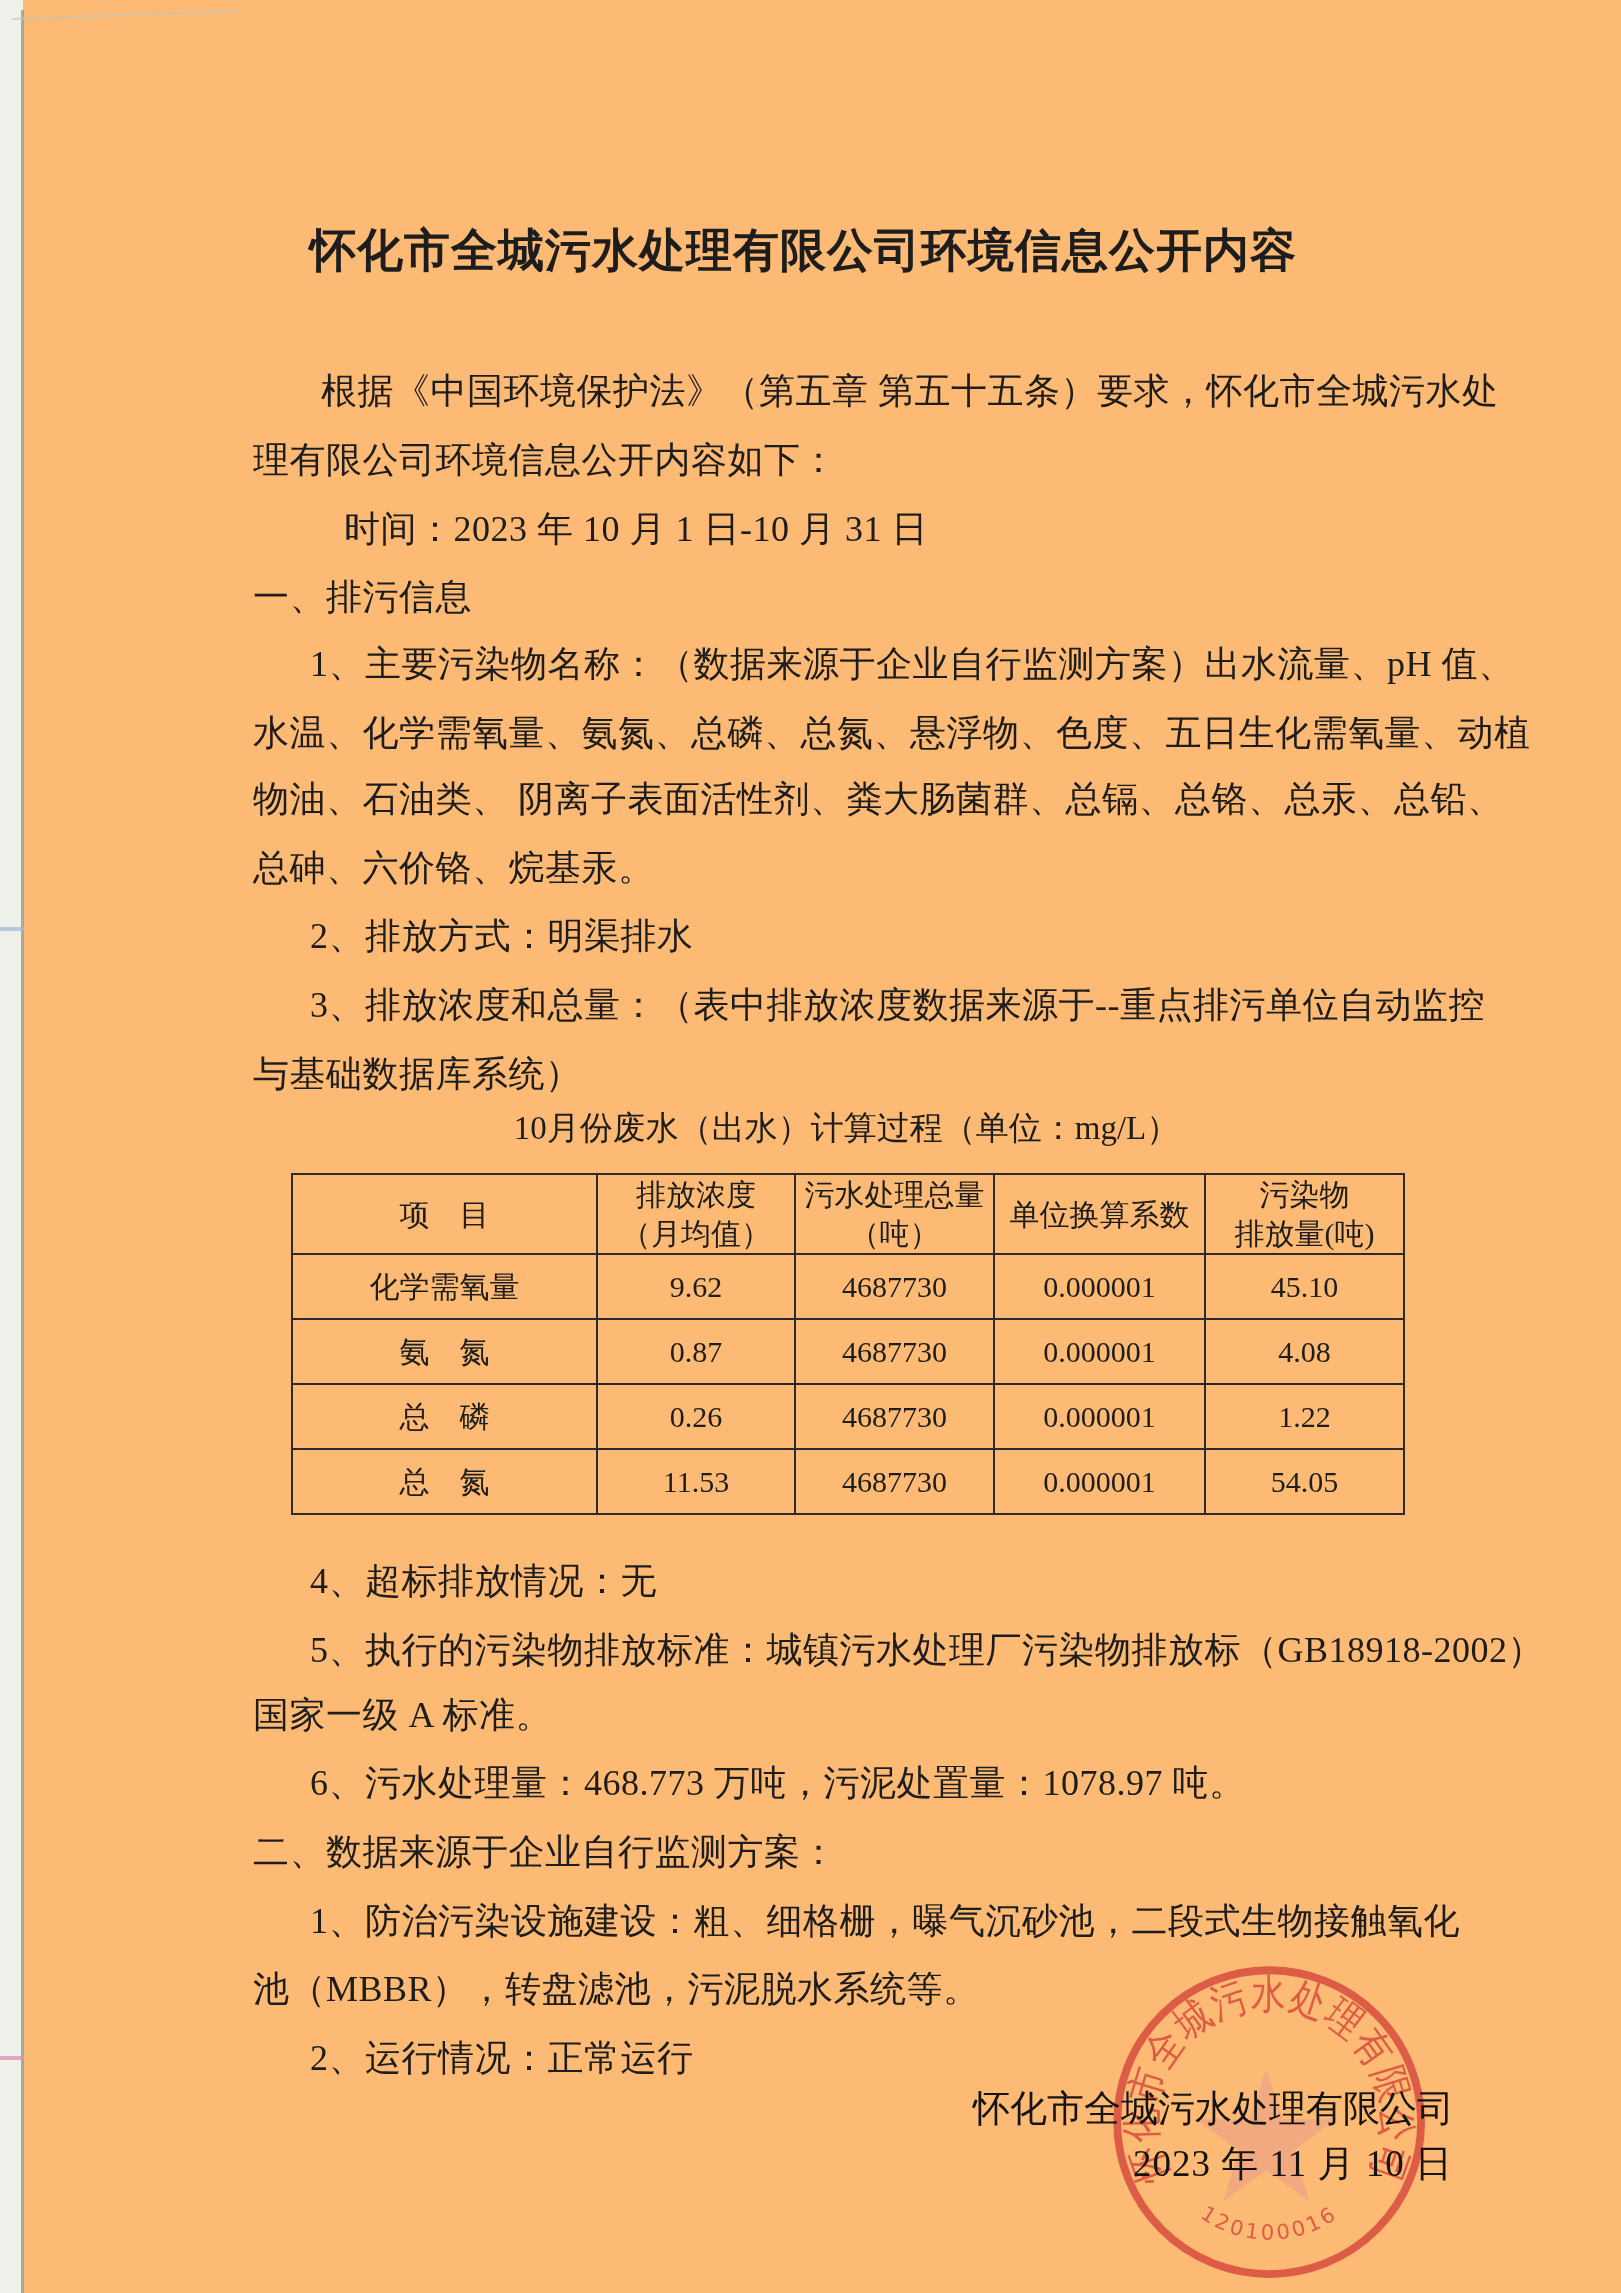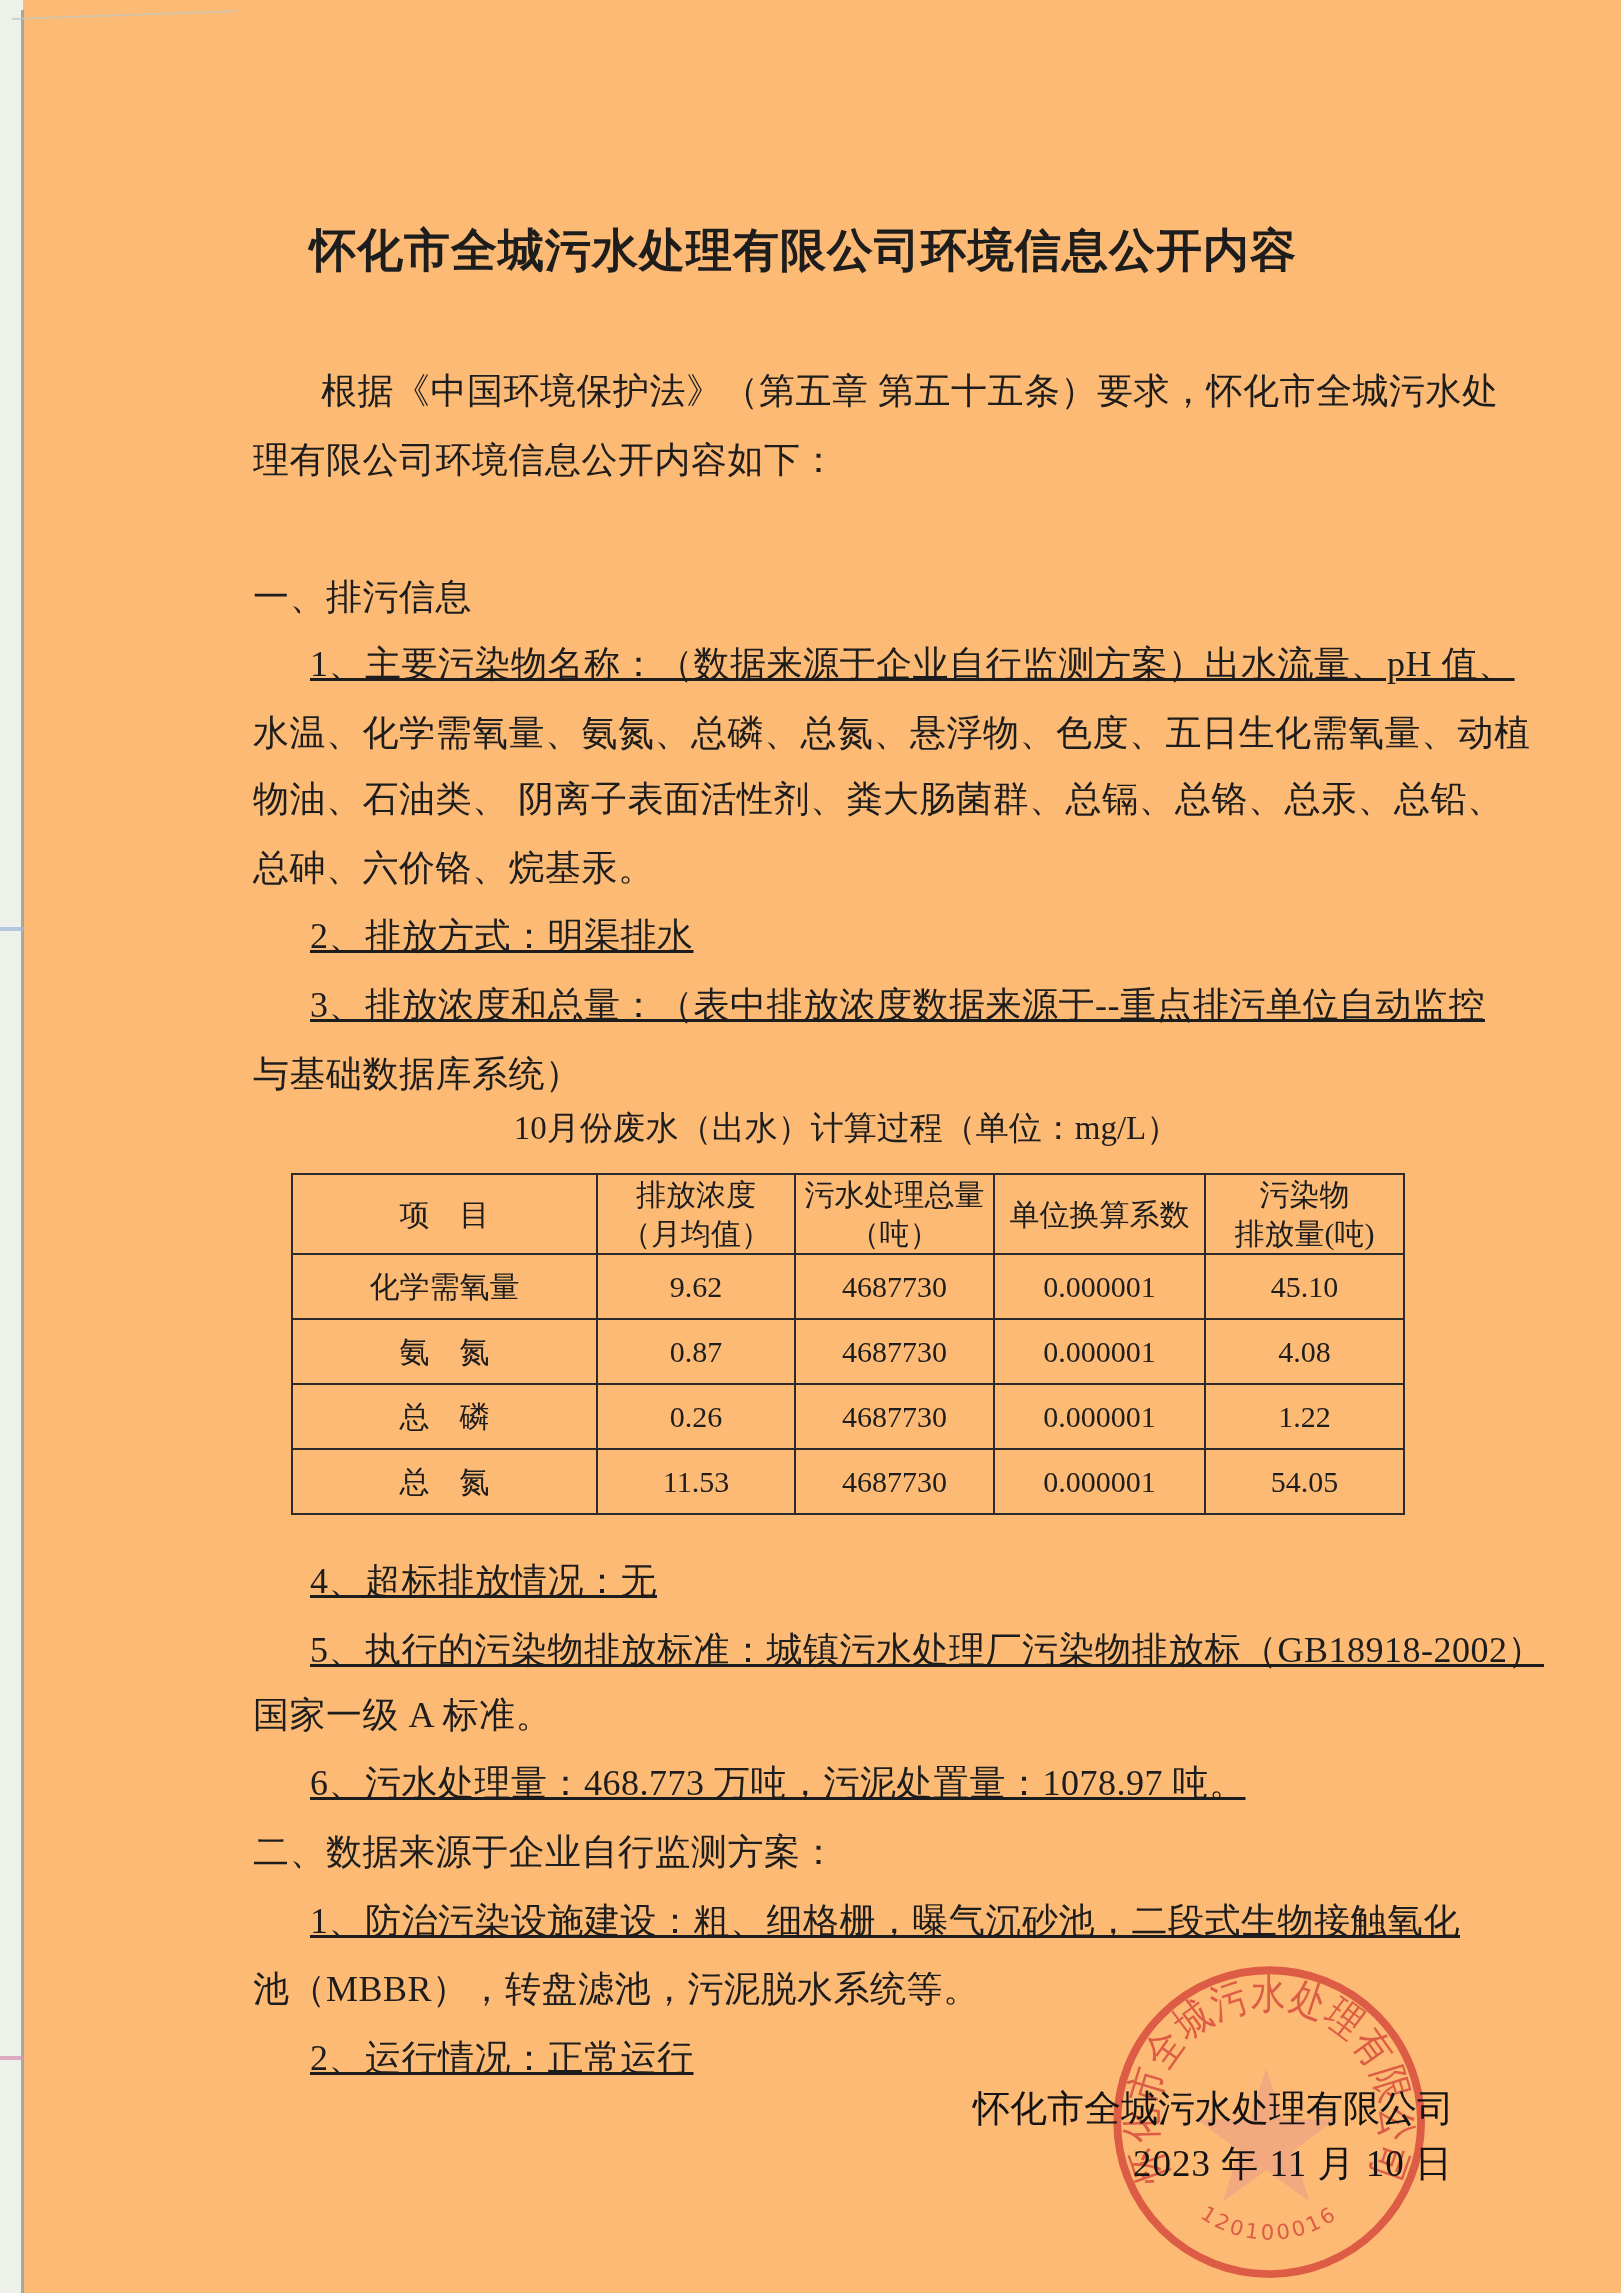--- a/index.html
+++ b/index.html
@@ -21,21 +21,21 @@
   .doc-title{
     position:absolute;top:220px;left:19.6px;width:1568px;margin:0;
     text-align:center;font-size:46px;font-weight:700;letter-spacing:1px;
     white-space:nowrap;
   }
   .ln{
     position:absolute;margin:0;left:253px;
     font-size:36px;line-height:43px;letter-spacing:0.5px;white-space:nowrap;
   }
   .ind-p{left:321px;}
-  .ind-item{left:310px;text-decoration:underline;}
+  .ind-item{left:310px;}
   .ind-time{left:344px;}
   .bold{font-weight:400;}
 
   .tbl-title{
     position:absolute;top:1106px;left:291px;width:1111px;margin:0;
     text-align:center;font-size:33px;font-weight:400;white-space:nowrap;
   }
   table.data-table{
     position:absolute;top:1173px;left:291px;width:1111px;
     border-collapse:collapse;table-layout:fixed;
@@ -64,20 +64,21 @@
   <div class="edge-strip"></div>
   <div class="edge-line"></div>
   <div class="edge-top"></div>
   <div class="mark-blue"></div>
   <div class="mark-pink"></div>
 
   <h1 class="doc-title">怀化市全城污水处理有限公司环境信息公开内容</h1>
 
   <p class="ln ind-p" style="top:370px">根据《中国环境保护法》（第五章 第五十五条）要求，怀化市全城污水处</p>
   <p class="ln" style="top:439px">理有限公司环境信息公开内容如下：</p>
+  <p class="ln ind-time" style="top:508px">时间：2023 年 10 月 1 日-10 月 31 日</p>
   <p class="ln bold" style="top:576px">一、排污信息</p>
   <p class="ln ind-item" style="top:643px">1、主要污染物名称：（数据来源于企业自行监测方案）出水流量、pH 值、</p>
   <p class="ln" style="top:712px">水温、化学需氧量、氨氮、总磷、总氮、悬浮物、色度、五日生化需氧量、动植</p>
   <p class="ln" style="top:778px">物油、石油类、 阴离子表面活性剂、粪大肠菌群、总镉、总铬、总汞、总铅、</p>
   <p class="ln" style="top:847px">总砷、六价铬、烷基汞。</p>
   <p class="ln ind-item" style="top:915px">2、排放方式：明渠排水</p>
   <p class="ln ind-item" style="top:984px">3、排放浓度和总量：（表中排放浓度数据来源于--重点排污单位自动监控</p>
   <p class="ln" style="top:1053px">与基础数据库系统）</p>
 
   <p class="tbl-title">10月份废水（出水）计算过程（单位：mg/L）</p>

